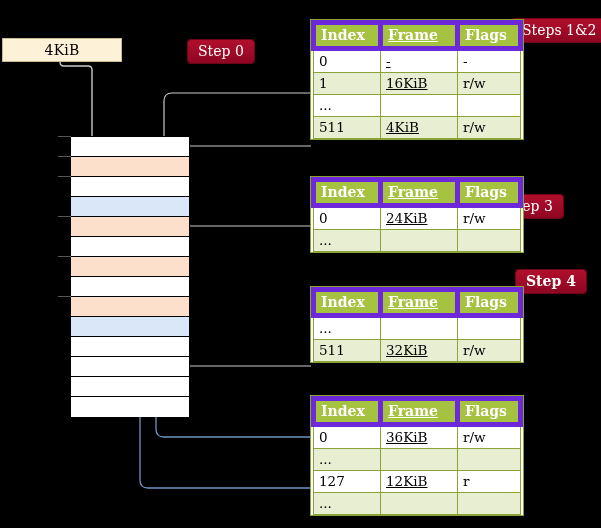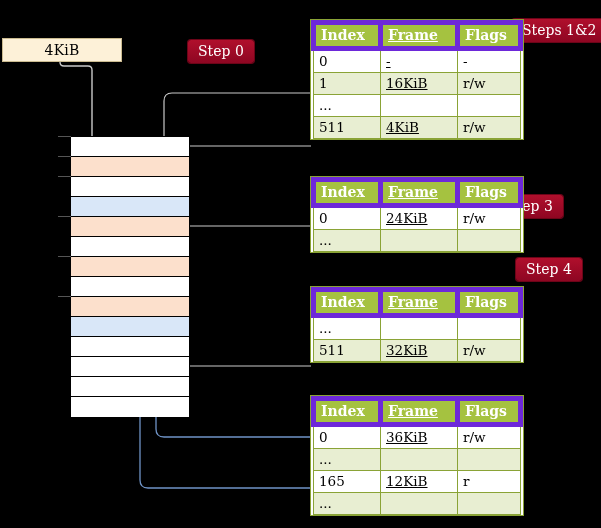--- a/index.html
+++ b/index.html
@@ -142,21 +142,21 @@
 
   <div class="step" style="left:188px;top:40px;text-align:right;">
     <span>Step 0</span>
   </div>
   <div class="step" style="left:512px;top:19px;">
     <span>Steps 1&amp;2</span>
   </div>
   <div class="step" style="left:497px;top:159px;margin-top:36px;">
     <span>Step 3</span>
   </div>
-  <div class="step" style="left:516px;top:258px;">
+  <div class="step" style="left:516px;top:270px;font-weight:bold;">
     <span>Step 4</span>
   </div>
 
   <div id="memcol">
       <div class="memrow" style="top: 0px; height: 20px; background: rgb(255, 255, 255);"></div>
       <div class="memrow" style="top: 20px; height: 20px; background: rgb(252, 224, 204);"></div>
       <div class="memrow" style="top: 40px; height: 20px; background: rgb(255, 255, 255);"></div>
       <div class="memrow" style="top: 60px; height: 20px; background: rgb(217, 231, 248);"></div>
       <div class="memrow" style="top: 80px; height: 20px; background: rgb(252, 224, 204);"></div>
       <div class="memrow" style="top: 100px; height: 20px; background: rgb(255, 255, 255);"></div>
@@ -265,21 +265,21 @@
             <td class="c-index">0</td>
             <td class="c-frame">36KiB</td>
             <td class="c-flags">r/w</td>
           </tr>
           <tr class="alt">
             <td class="c-index">...</td>
             <td class="c-frame"></td>
             <td class="c-flags"></td>
           </tr>
           <tr class="plain">
-            <td class="c-index">165</td>
+            <td class="c-index">127</td>
             <td class="c-frame">12KiB</td>
             <td class="c-flags">r</td>
           </tr>
           <tr class="alt">
             <td class="c-index">...</td>
             <td class="c-frame"></td>
             <td class="c-flags"></td>
           </tr>
         </tbody>
       </table>

